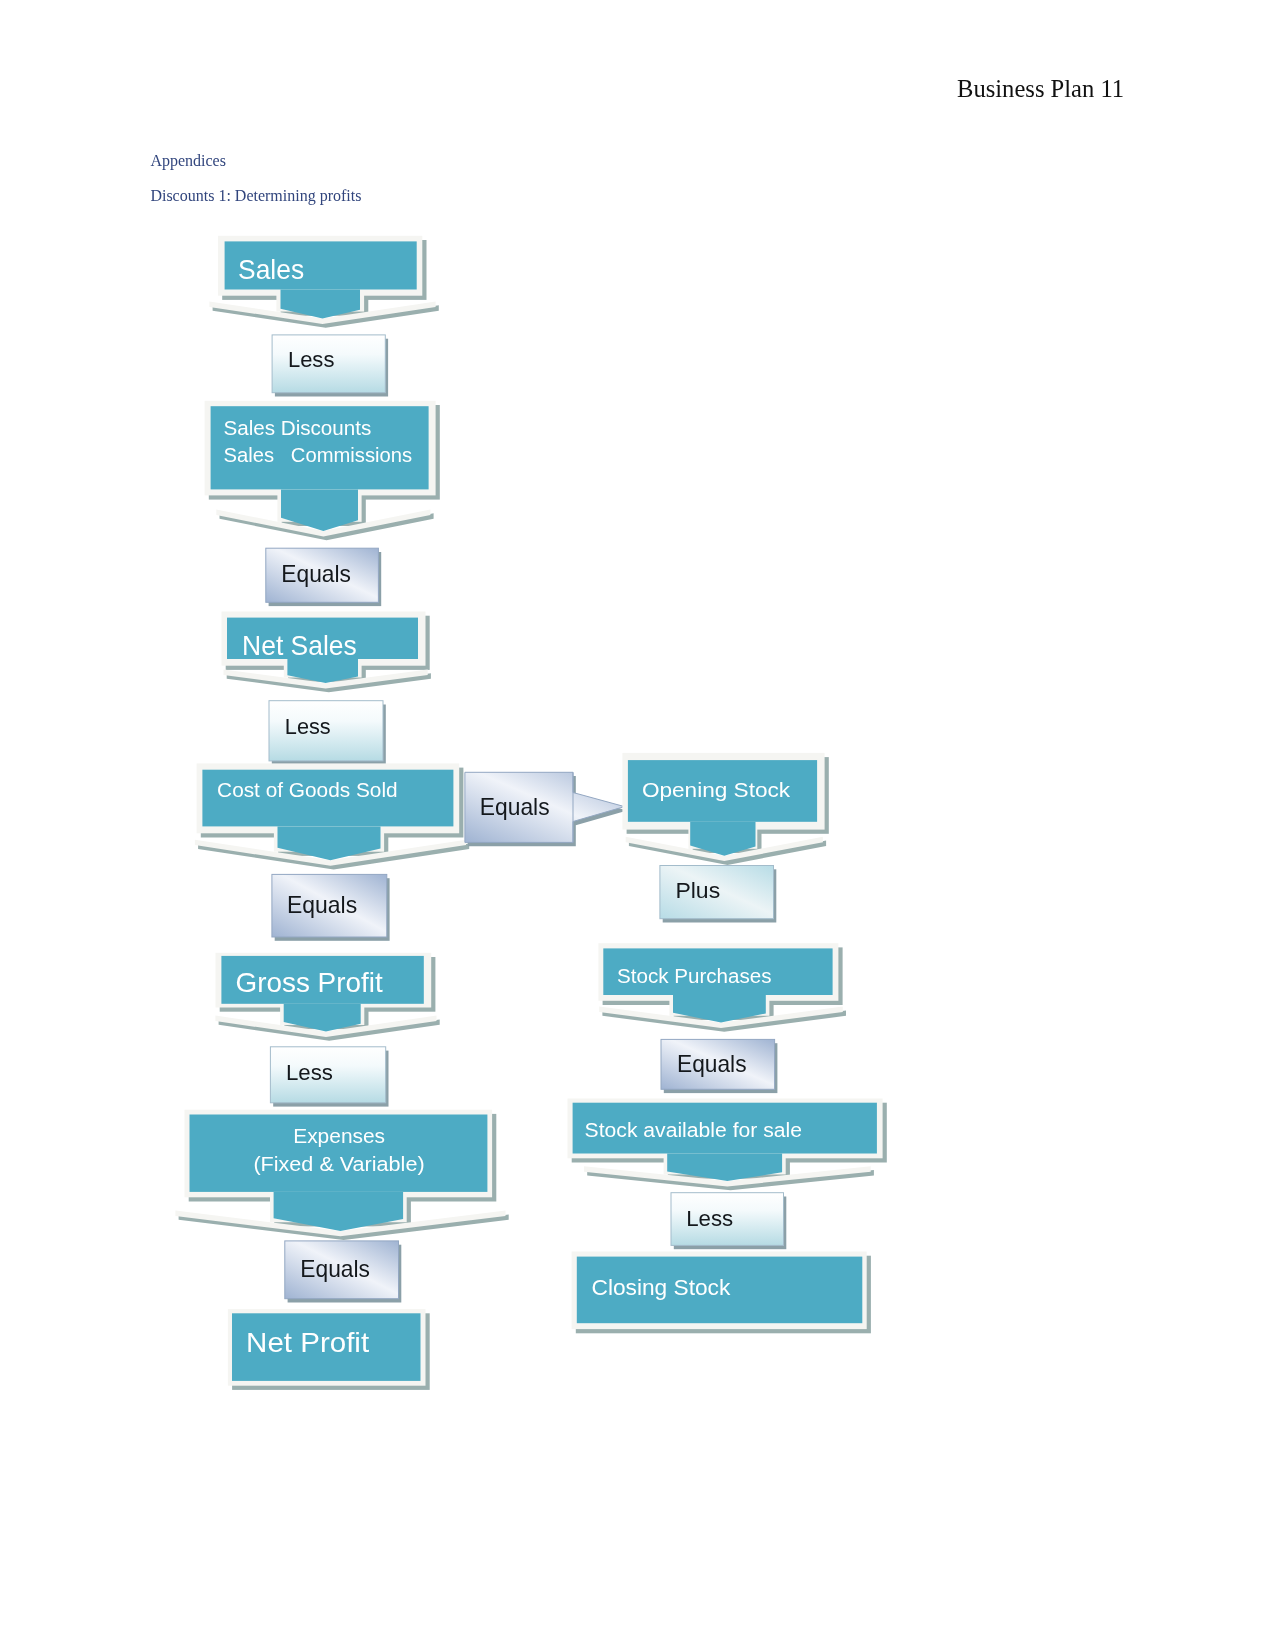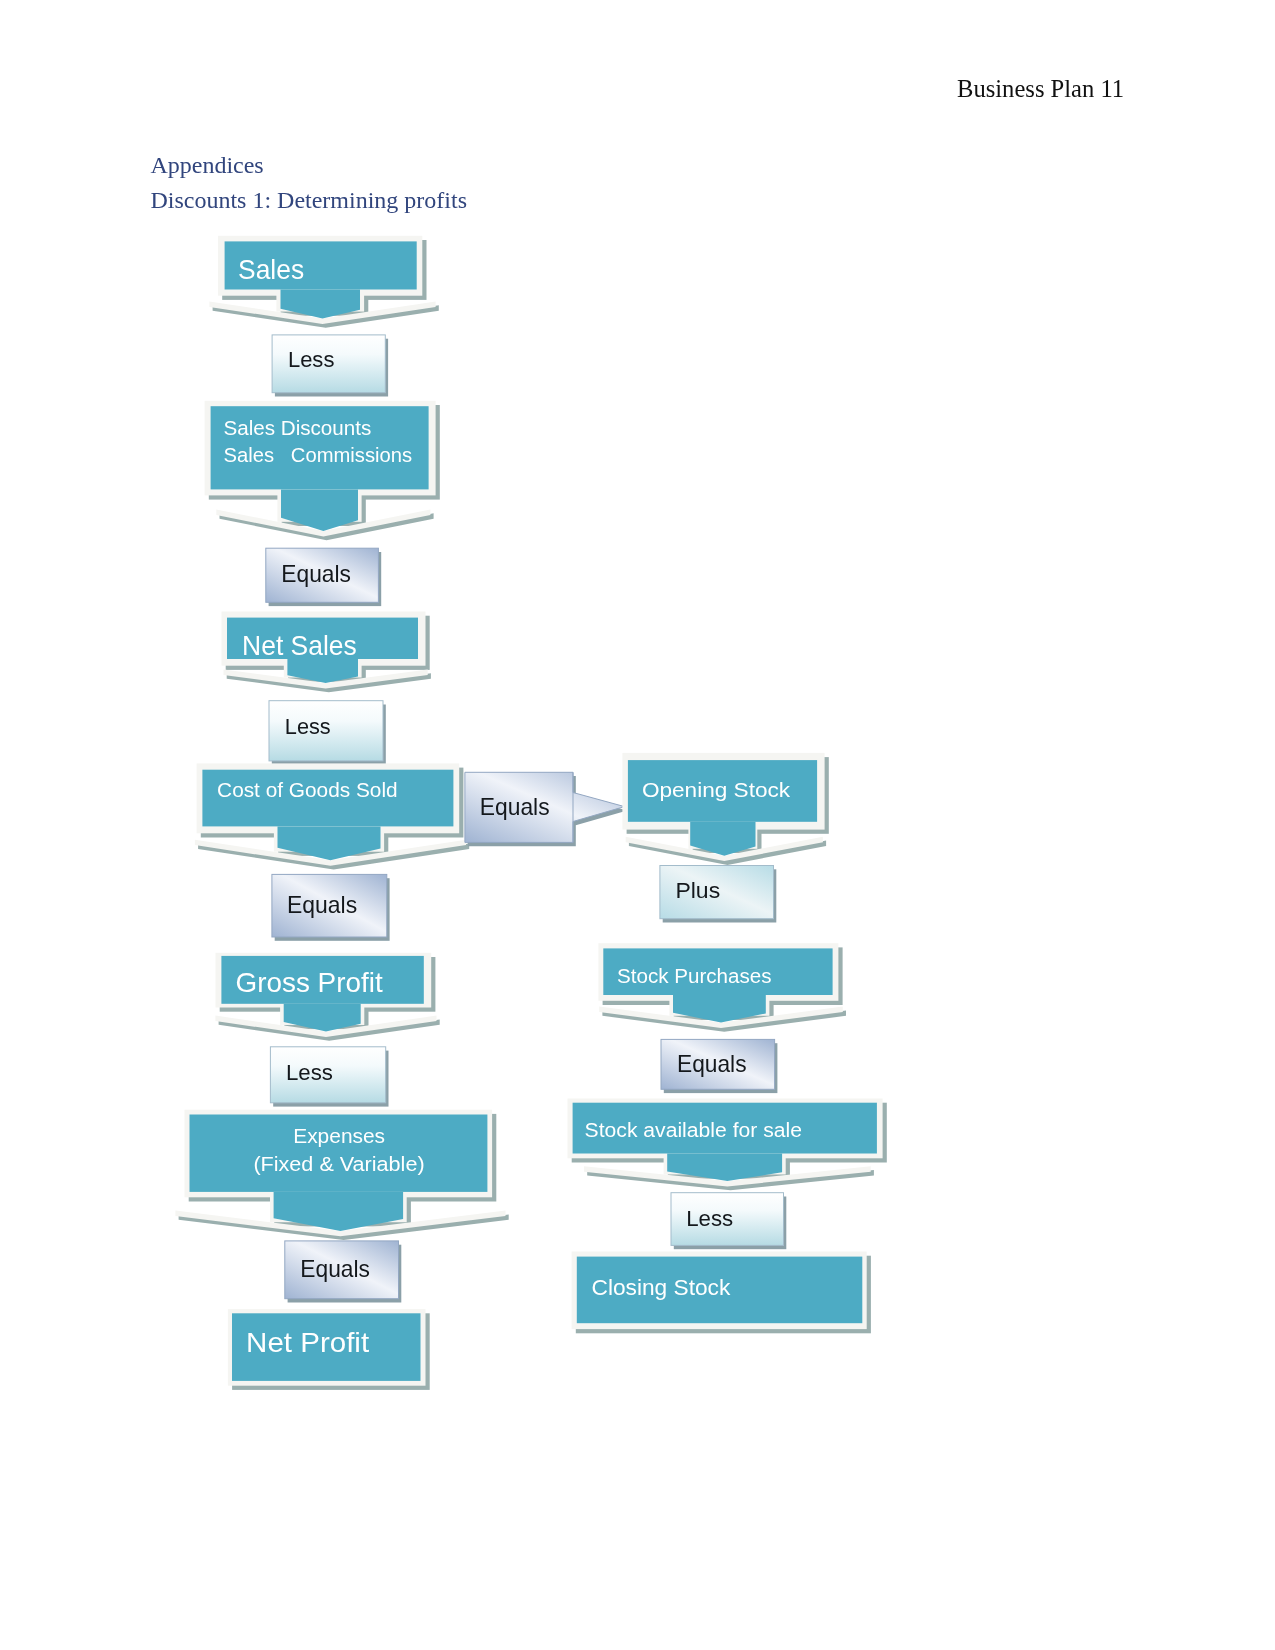--- a/index.html
+++ b/index.html
@@ -1,21 +1,21 @@
 <!DOCTYPE html>
 <html><head>
 <meta charset="utf-8">
 <style>
   html,body{margin:0;padding:0;background:#ffffff;}
   body{width:1275px;height:1650px;position:relative;overflow:hidden;
        font-family:"Liberation Serif",serif;}
   .page{position:absolute;left:0;top:0;width:1258px;height:1650px;background:#fff;}
   .running-head{position:absolute;left:957px;top:76.8px;font-size:24.6px;line-height:1;
                 color:#111111;white-space:nowrap;}
-  .head-line{position:absolute;left:150.4px;font-size:24px;line-height:1;color:#31457d;white-space:nowrap;}
+  .head-line{position:absolute;left:150.4px;font-size:16px;line-height:1;color:#31457d;white-space:nowrap;}
   #h-app{top:152.8px;}
   #h-app1{top:188.1px;}
   svg#diagram{position:absolute;left:0;top:0;width:1275px;height:1650px;}
 </style>
 </head>
 <body>
 
 <div class="page">
   <div class="running-head">Business Plan 11</div>
   <div class="head-line" id="h-app">Appendices</div>

